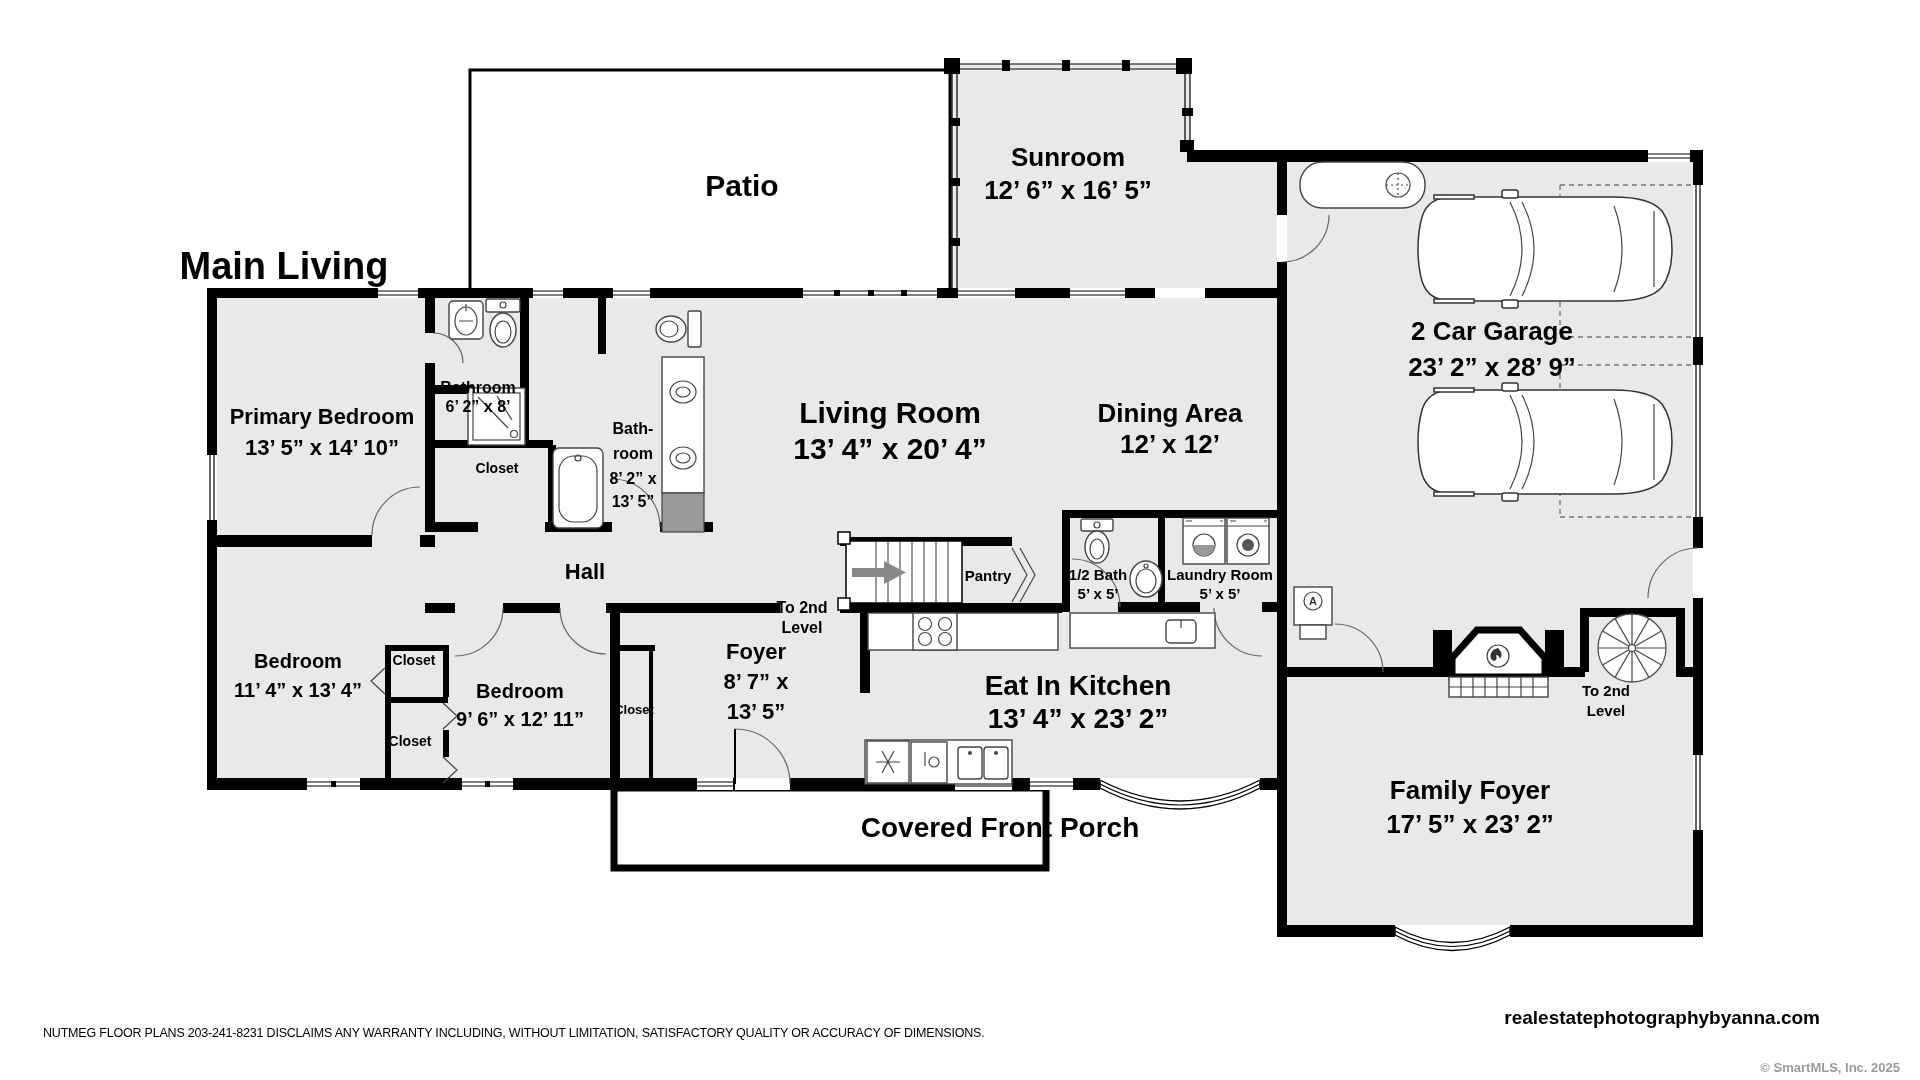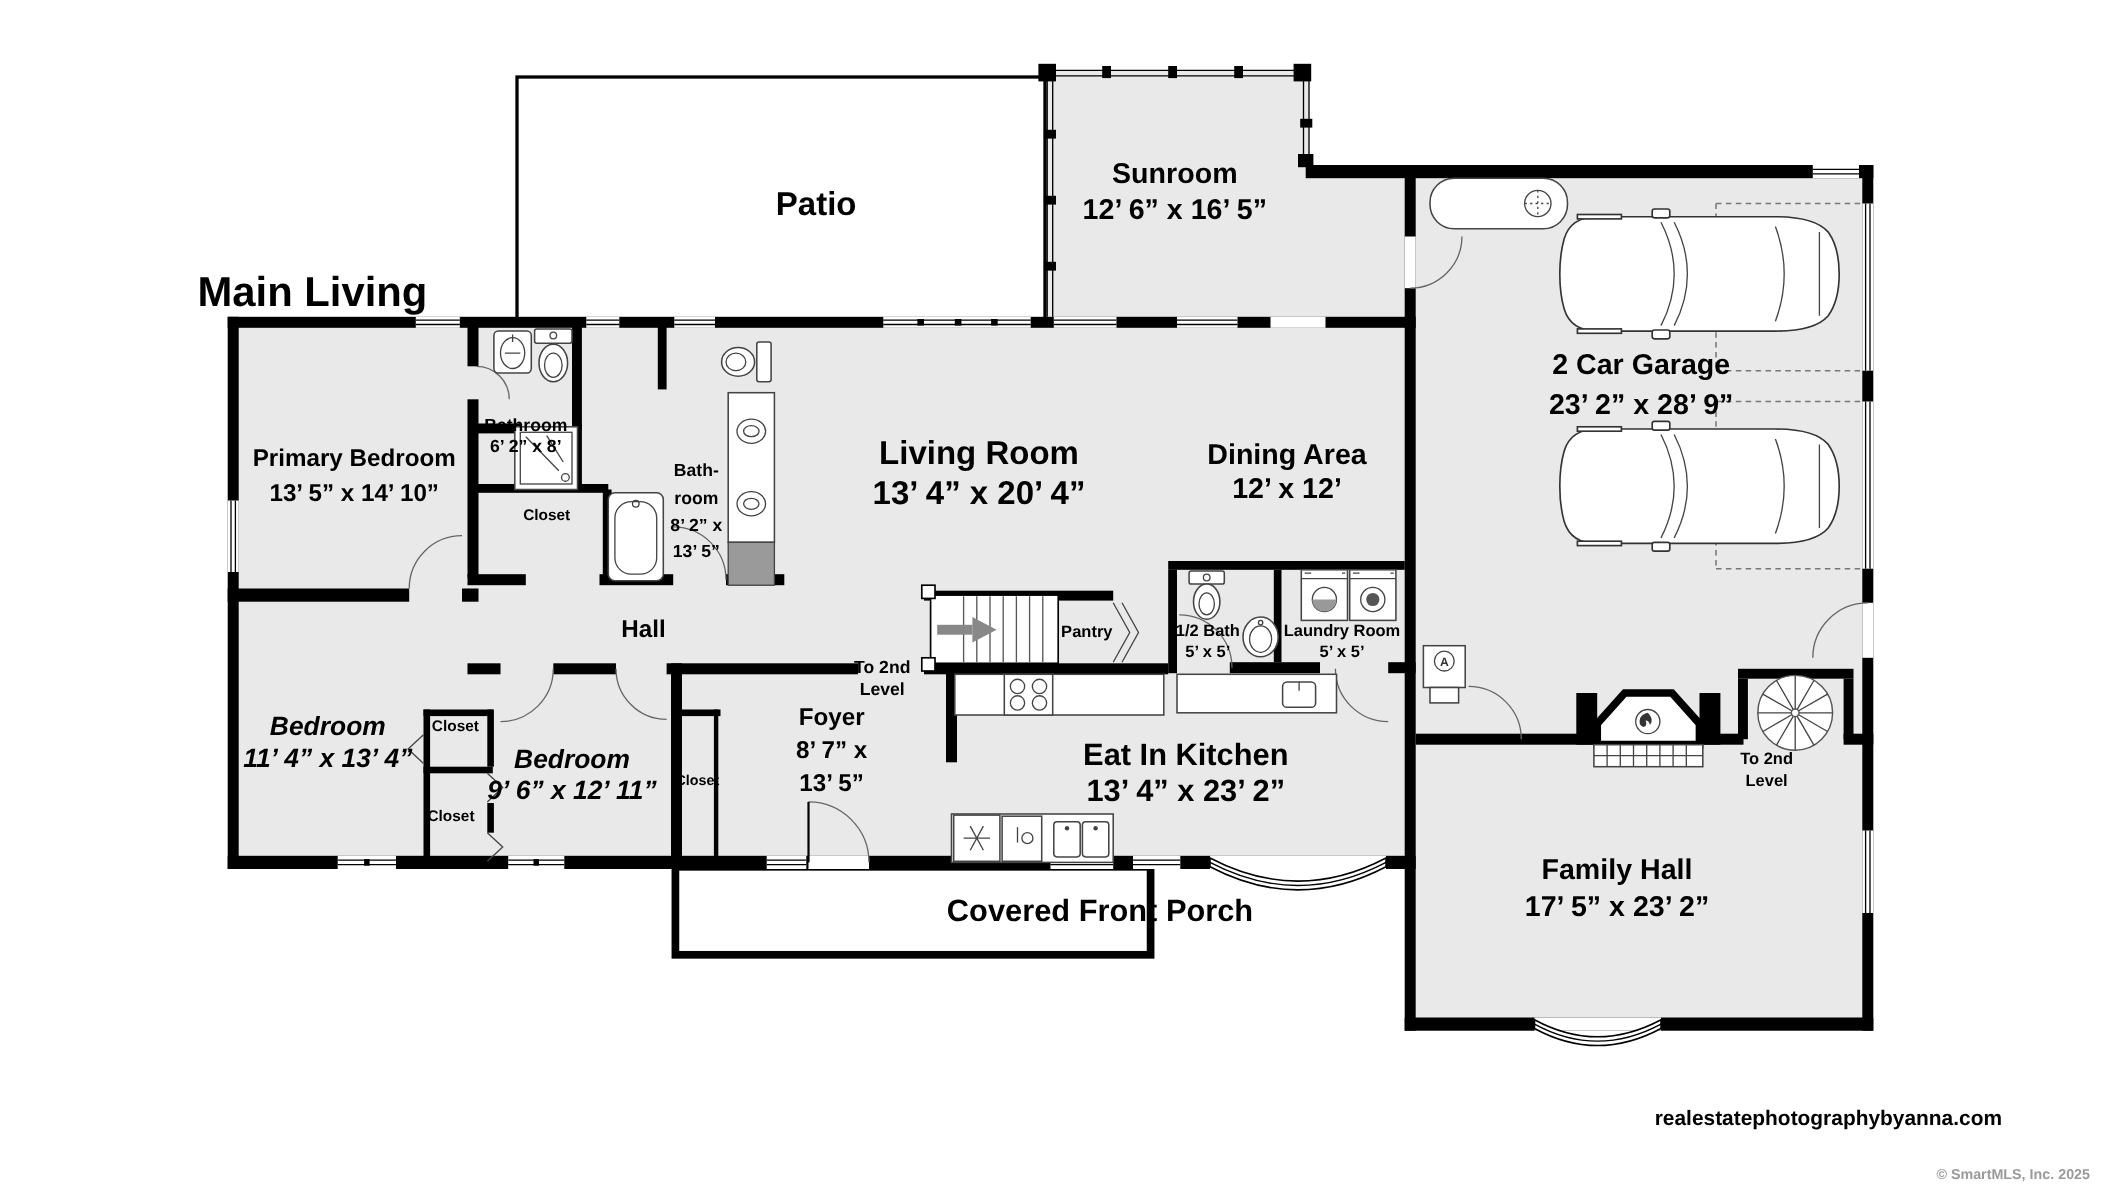--- a/index.html
+++ b/index.html
@@ -2,21 +2,21 @@
 <html><head>
 <meta charset="utf-8">
 <style>
   html,body{margin:0;padding:0;background:#fff;}
   .stage{position:relative;width:1920px;height:1080px;background:#fff;overflow:hidden;
          font-family:"Liberation Sans",sans-serif;}
   svg{position:absolute;left:0;top:0;}
   .lbl{position:absolute;transform:translate(-50%,-50%);font-weight:bold;color:#000;
        white-space:nowrap;text-align:center;line-height:1;}
   .s38{font-size:38px;} .s30{font-size:30px;} .s28{font-size:28px;} .s26{font-size:26px;}
-  .s24{font-size:24px;font-style:italic;} .s22{font-size:22px;}
+  .s24{font-size:20px;} .s22{font-size:22px;}
   .s16{font-size:16px;margin-top:36px;} .s15{font-size:15px;} .s14{font-size:14px;} .s13{font-size:13px;}
   .foot{position:absolute;transform:translate(0,-50%);font-weight:normal;font-size:12.5px;
         letter-spacing:-0.2px;color:#000;white-space:nowrap;}
   .site{position:absolute;transform:translate(0,-50%);font-weight:bold;font-size:19px;color:#000;white-space:nowrap;}
   .copy{position:absolute;transform:translate(0,-50%);font-weight:bold;font-size:13px;color:#9a9a9a;white-space:nowrap;}
   .wall{fill:#000;}
   .fix{fill:#fff;stroke:#444;stroke-width:1.4;}
   .fixl{fill:none;stroke:#444;stroke-width:1.2;}
   .arc{fill:none;stroke:#666;stroke-width:1.2;}
   .win{fill:#fff;}
@@ -421,22 +421,23 @@
   <div class="lbl s15" style="left:1098px;top:593px">5’ x 5’</div>
 
   <div class="lbl s15" style="left:1220px;top:574px">Laundry Room</div>
   <div class="lbl s15" style="left:1220px;top:593px">5’ x 5’</div>
 
   <div class="lbl s28" style="left:1078px;top:686px">Eat In Kitchen</div>
   <div class="lbl s28" style="left:1078px;top:719px">13’ 4” x 23’ 2”</div>
 
   <div class="lbl s28" style="left:1000px;top:828px">Covered Front Porch</div>
 
-  <div class="lbl s26" style="left:1470px;top:790px">Family Hall</div>
+  <div class="lbl s26" style="left:1470px;top:790px">Family Foyer</div>
   <div class="lbl s26" style="left:1470px;top:824px">17’ 5” x 23’ 2”</div>
 
   <div class="lbl s15" style="left:1606px;top:690px">To 2nd</div>
   <div class="lbl s15" style="left:1606px;top:710px">Level</div>
 
+  <div class="foot" style="left:43px;top:1033px">NUTMEG FLOOR PLANS 203-241-8231 DISCLAIMS ANY WARRANTY INCLUDING, WITHOUT LIMITATION, SATISFACTORY QUALITY OR ACCURACY OF DIMENSIONS.</div>
   <div class="site" style="right:100px;top:1018px">realestatephotographybyanna.com</div>
   <div class="copy" style="right:20px;top:1067px">© SmartMLS, Inc.  2025</div>
 
 </div>
 
 </body></html>

